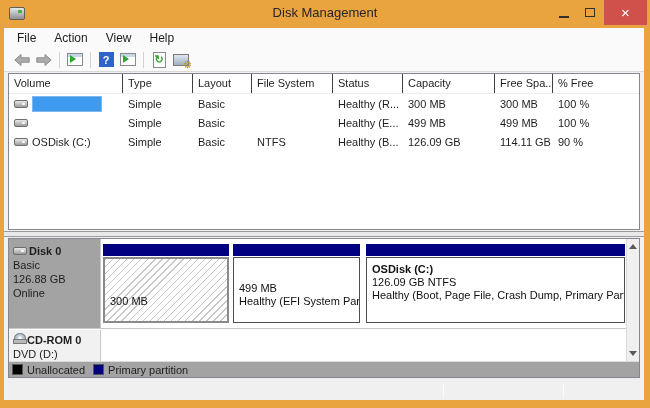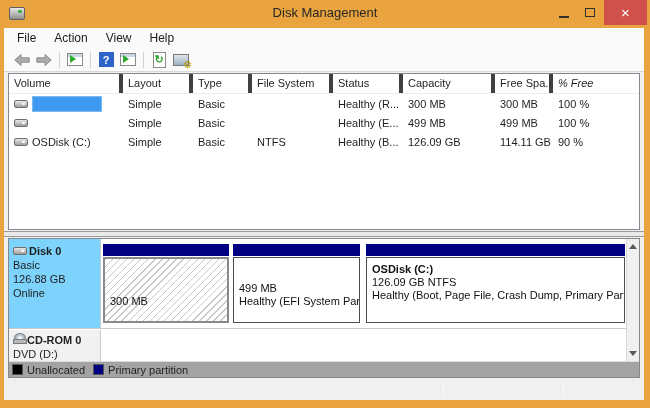--- a/index.html
+++ b/index.html
@@ -40,37 +40,37 @@
       display:flex; align-items:center; justify-content:center; color:#2fa82f; font-size:11px; font-weight:bold; }
   .diskset-icon { position:relative; width:16px; height:12px; border:1px solid #7a7a7a;
       background:linear-gradient(#dfe6ee,#9fb0c0); }
   .diskset-icon::after { content:"⚙"; position:absolute; right:-4px; bottom:-5px; font-size:10px; color:#B89B00; }
 
   
   .listview { position:absolute; left:4px; right:4px; top:45px; height:157px; background:#fff; border:1px solid #828790; }
   .lv-grid { display:grid; grid-template-columns:114px 70px 59px 81px 70px 92px 58px 1fr; }
   .lv-header { height:20px; border-bottom:1px solid #ececec; }
   .lv-header .hcell { font-size:11px; color:#1e1e1e; line-height:19px; padding-left:5px;
-      border-right:4px solid #404040; overflow:hidden; white-space:nowrap; }
+      border-right:1px solid #404040; overflow:hidden; white-space:nowrap; }
   .lv-row { height:19px; align-items:center; font-size:11px; color:#1e1e1e; }
   .lv-row .cell { padding-left:5px; white-space:nowrap; overflow:hidden; }
   .vol-cell { display:flex; align-items:center; gap:4px; padding-left:5px; }
   .drive-icon { width:14px; height:8px; flex:none; border:1px solid #6e6e6e; border-radius:2px;
       background:linear-gradient(#e9e9e9,#9d9d9d); position:relative; }
   .drive-icon::after { content:""; position:absolute; right:2px; top:2px; width:3px; height:2px; background:#f4fff4; border-radius:1px; }
   .redact-box { width:70px; height:16px; background:#3E9BF0; border:1px solid #7db8ee; }
 
   
   .splitter { position:absolute; left:0; right:0; top:203px; height:6px; background:#E9E9E9;
       border-top:1px solid #9a9a9a; border-bottom:1px solid #9a9a9a; }
 
   
   .diskpane { position:absolute; left:4px; right:4px; top:210px; height:140px; background:#fff; border:1px solid #828790; }
   .disk-row { position:absolute; left:0; right:0; top:0; height:90px; border-bottom:1px solid #C9C9C9; }
-  .disk-label { position:absolute; left:0; top:0; bottom:0; width:92px; background:#7dd3fc;
+  .disk-label { position:absolute; left:0; top:0; bottom:0; width:92px; background:#a3a3a3;
       border-right:1px solid #C9C9C9; padding:5px 3px 0 4px; font-size:11px; line-height:14px; color:#1e1e1e; }
   .disk-label .dname { font-weight:bold; display:flex; align-items:center; gap:2px; }
   .cd-row { position:absolute; left:0; right:0; top:91px; height:32px; }
   .cd-label { position:absolute; left:0; top:0; bottom:0; width:92px; background:#F1F1F1;
       border-right:1px solid #C9C9C9; padding:3px 3px 0 4px; font-size:11px; line-height:14px; color:#1e1e1e; }
   .cd-label .dname { font-weight:bold; display:flex; align-items:flex-start; gap:1px; }
   .cd-icon { width:13px; height:11px; flex:none; position:relative; }
   .cd-icon::before { content:""; position:absolute; left:1px; top:0; width:10px; height:8px; border-radius:50%;
       background:radial-gradient(circle at 50% 50%, #fff 1px, #cfd8df 2px, #9fb0ba 5px); border:1px solid #7a868e; }
   .cd-icon::after { content:""; position:absolute; left:0; bottom:0; width:12px; height:3px; background:#b9b9b9; border:1px solid #7a7a7a; }
@@ -162,27 +162,27 @@
         <div class="refresh-icon">↻</div>
       </div>
       <div class="tb-btn">
         <div class="diskset-icon"></div>
       </div>
     </div>
 
     <div class="listview">
       <div class="lv-grid lv-header">
         <div class="hcell">Volume</div>
+        <div class="hcell">Type</div>
         <div class="hcell">Layout</div>
-        <div class="hcell">Type</div>
         <div class="hcell">File System</div>
         <div class="hcell">Status</div>
         <div class="hcell">Capacity</div>
         <div class="hcell">Free Spa...</div>
-        <div class="hcell" style="border-right:none;font-style:italic;">% Free</div>
+        <div class="hcell" style="border-right:none;">% Free</div>
       </div>
 
       <div class="lv-grid lv-row">
         <div class="vol-cell">
           <span class="drive-icon"></span>
           <span class="redact-box"></span>
         </div>
         <div class="cell">Simple</div>
         <div class="cell">Basic</div>
         <div class="cell"></div>

